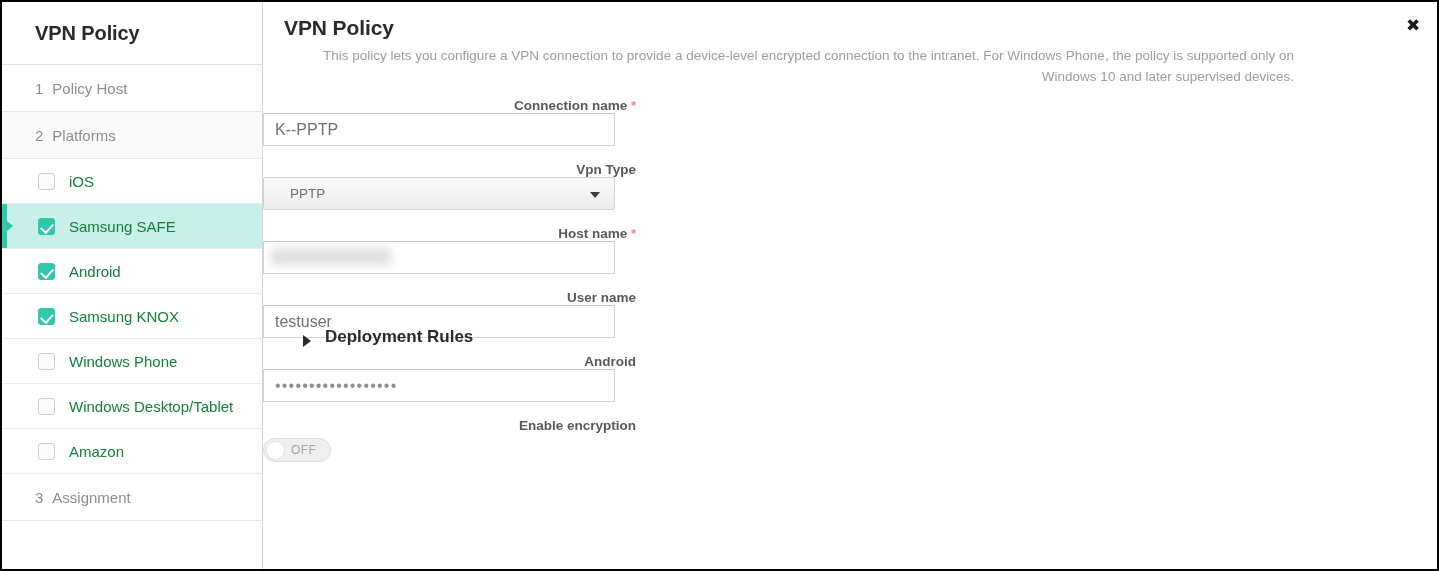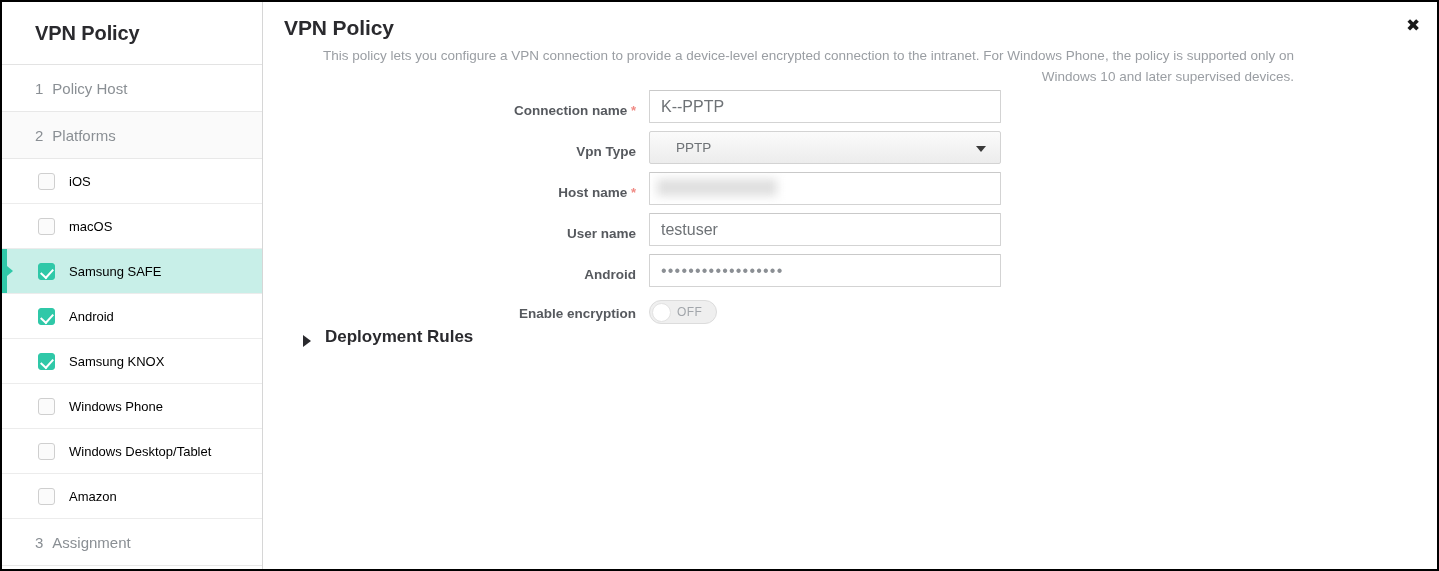--- a/index.html
+++ b/index.html
@@ -57,22 +57,22 @@
   }
   .sb-step .num { margin-right: 9px; color: #8a8f94; }
   .sb-step.shaded { background: #fafafa; }
 
   .sb-plat {
     position: relative;
     height: 45px;
     display: flex;
     align-items: center;
     padding-left: 36px;
-    font-size: 13px;
-    color: #000000;
+    font-size: 15px;
+    color: #15803d;
     border-bottom: 1px solid #ececec;
     cursor: pointer;
     background: #ffffff;
   }
   .sb-plat.active {
     background: #c8efe8;
   }
   .sb-plat.active::before {
     content: "";
     position: absolute;
@@ -159,22 +159,23 @@
     line-height: 21px;
     color: #9a9ea3;
     text-align: right;
   }
 
   
   #form { position: absolute; left: 0; top: 88px; width: 100%; }
 
   .row {
     display: flex;
-    align-items: center;
+    align-items: flex-start;
     margin-bottom: 8px;
+    flex-direction: column;
   }
   .row .lbl {
     width: 386px;
     text-align: right;
     padding-right: 13px;
     padding-top: 8px;
     font-size: 13.5px;
     font-weight: bold;
     color: #56595e;
   }
@@ -306,24 +307,20 @@
     <div class="sb-step shaded">
       <span class="num">2</span>
       <span>Platforms</span>
     </div>
 
     <div class="sb-plat">
       <span class="cbox"></span>
       <span>iOS</span>
     </div>
 
-    <div class="sb-plat">
-      <span class="cbox"></span>
-      <span>macOS</span>
-    </div>
 
     <div class="sb-plat active">
       <span class="cbox on"></span>
       <span>Samsung SAFE</span>
     </div>
 
     <div class="sb-plat">
       <span class="cbox on"></span>
       <span>Android</span>
     </div>

